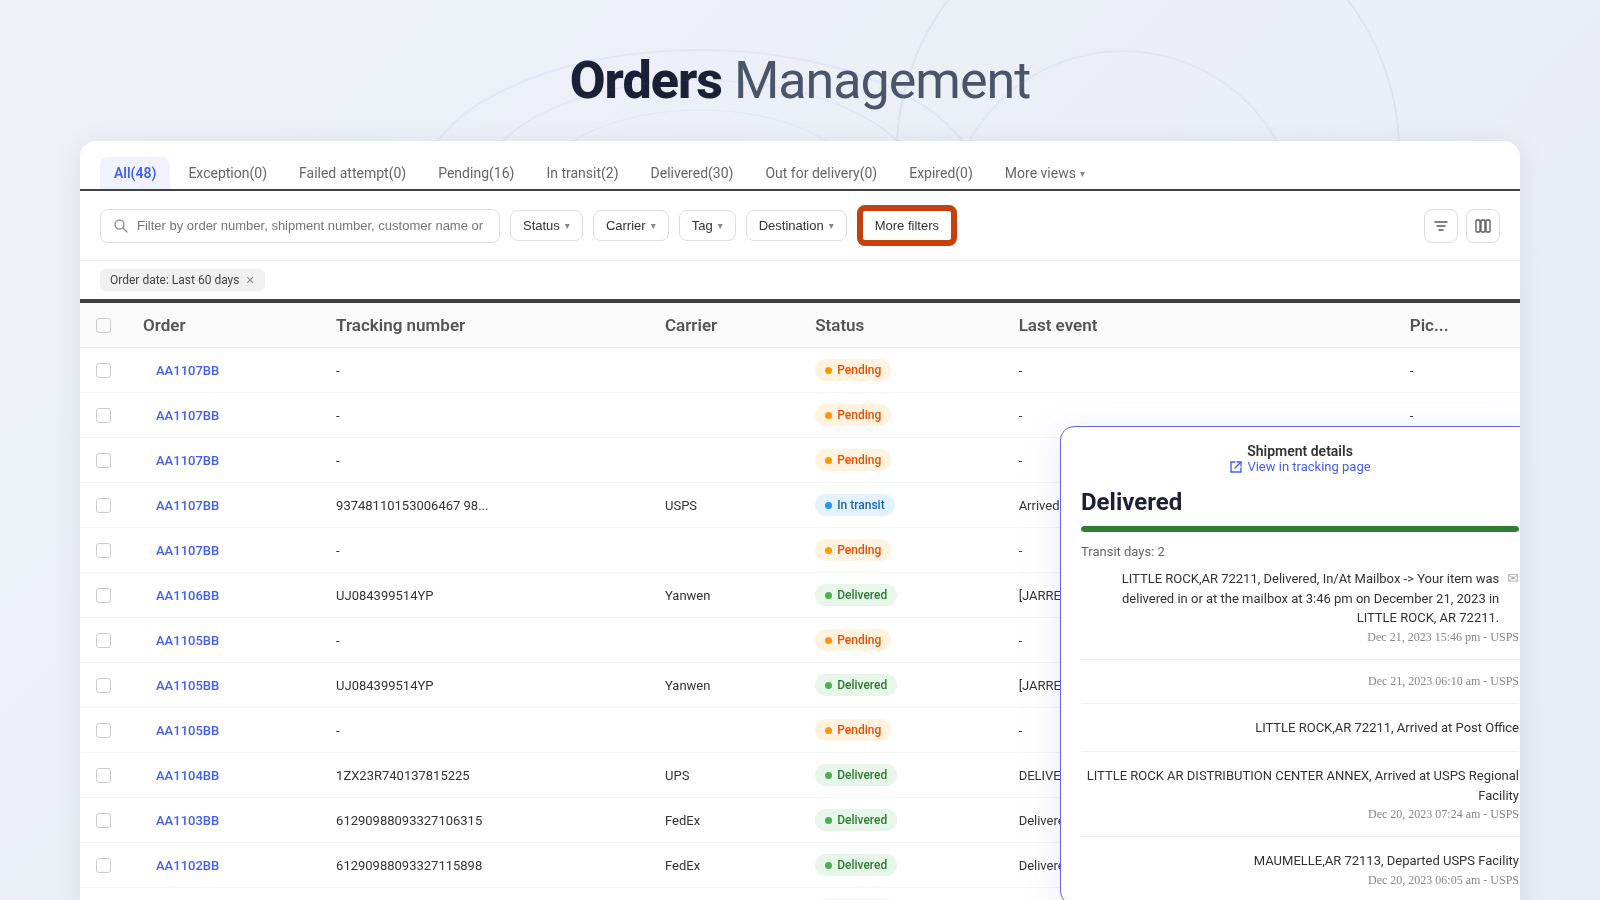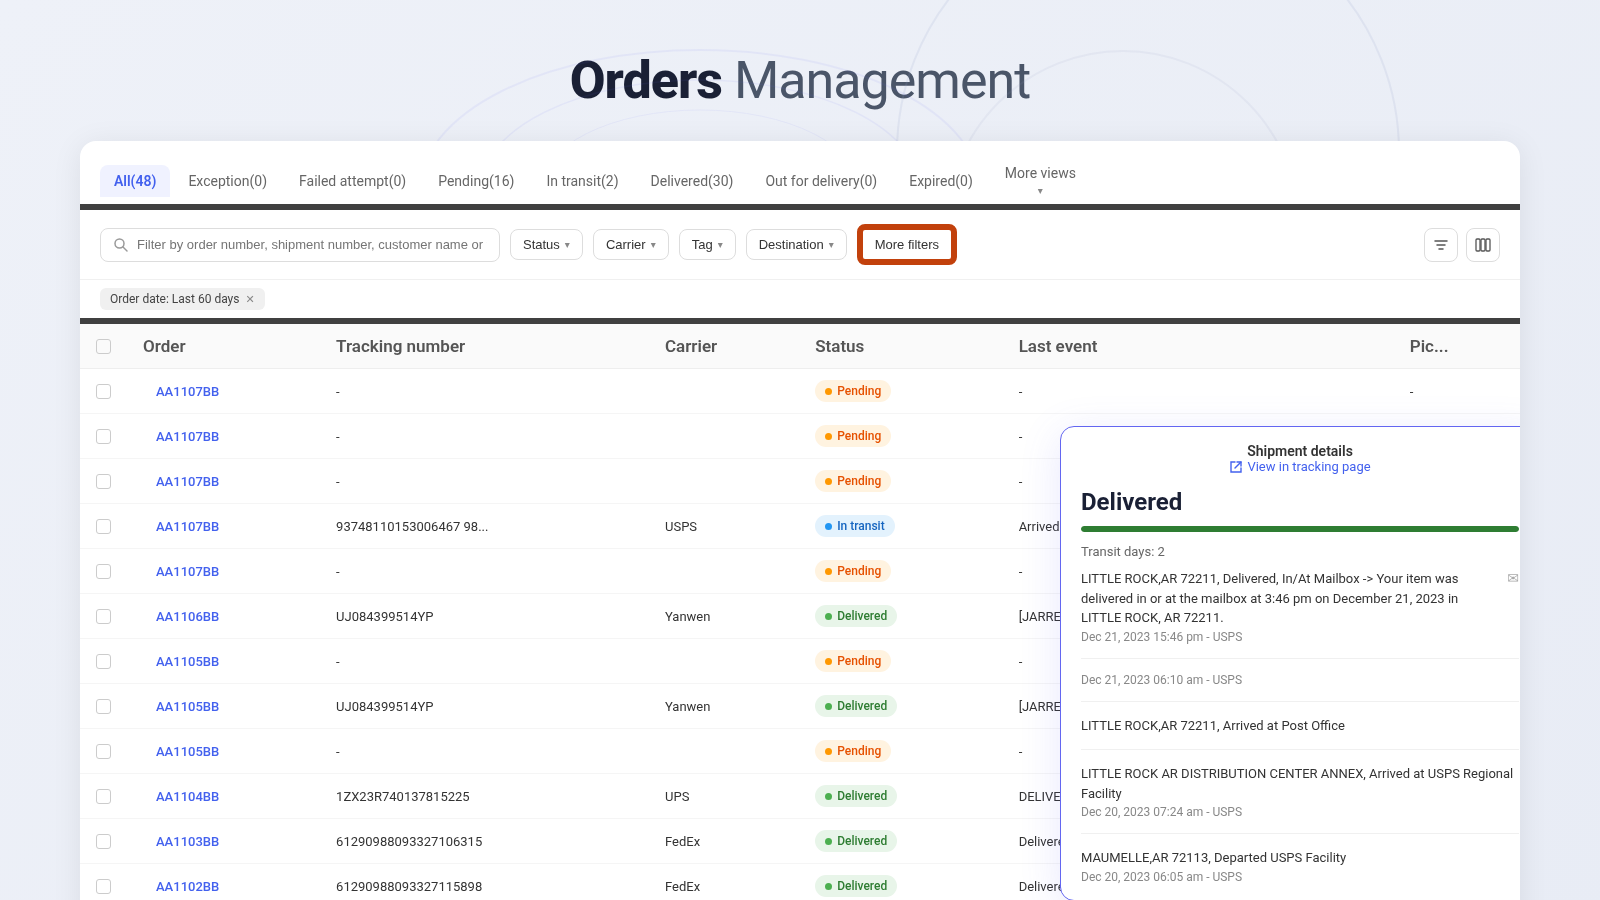--- a/index.html
+++ b/index.html
@@ -64,21 +64,21 @@
       box-shadow: 0 4px 30px rgba(0,0,0,0.08);
       overflow: hidden;
       position: relative;
     }
 
     
     .tabs-bar {
       display: flex;
       align-items: center;
       padding: 16px 20px 0;
-      border-bottom: 6px solid #404040;
+      border-bottom: 2px solid #404040;
       gap: 4px;
     }
     .tab-item {
       padding: 8px 14px;
       border-radius: 8px 8px 0 0;
       font-size: 14px;
       color: #666;
       cursor: pointer;
       white-space: nowrap;
     }
@@ -155,21 +155,21 @@
       border: 1px solid #ddd;
       border-radius: 8px;
       cursor: pointer;
       background: #fff;
       color: #555;
     }
 
     
     .tag-filter {
       padding: 8px 20px;
-      border-bottom: 6px solid #404040;
+      border-bottom: 4px solid #404040;
     }
     .date-tag {
       display: inline-flex;
       align-items: center;
       gap: 6px;
       background: #f0f0f0;
       border-radius: 6px;
       padding: 4px 10px;
       font-size: 12px;
       color: #444;
@@ -321,29 +321,31 @@
       max-height: 480px;
       overflow-y: auto;
       display: flex;
       flex-direction: column;
       gap: 14px;
     }
     .event-item {
       display: flex;
       flex-direction: column;
       gap: 2px;
+      text-align: right;
     }
     .event-description {
       font-size: 13px;
       color: #333;
       line-height: 1.5;
     }
     .event-meta {
       font-size: 12px;
       color: #888;
+      font-family: Liberation Serif, serif;
     }
     .event-item-with-icon {
       display: flex;
       align-items: flex-start;
       gap: 8px;
     }
     .event-envelope {
       color: #aaa;
       font-size: 14px;
       margin-top: 1px;
@@ -388,21 +390,21 @@
 
   <div class="tabs-bar">
     <div class="tab-item active">All(48)</div>
     <div class="tab-item">Exception(0)</div>
     <div class="tab-item">Failed attempt(0)</div>
     <div class="tab-item">Pending(16)</div>
     <div class="tab-item">In transit(2)</div>
     <div class="tab-item">Delivered(30)</div>
     <div class="tab-item">Out for delivery(0)</div>
     <div class="tab-item">Expired(0)</div>
-    <div class="tab-item" style="display:flex;align-items:center;gap:4px;flex-direction:column;">
+    <div class="tab-item" style="display:flex;align-items:center;gap:4px;">
       <span>More views</span>
       <span class="chevron-down">▾</span>
     </div>
   </div>
 
   <div class="filter-bar">
     <div class="search-box">
       <svg class="search-icon-svg" viewBox="0 0 16 16" fill="none">
         <circle cx="6.5" cy="6.5" r="4.5" stroke="#999" stroke-width="1.5"></circle>
         <line x1="10" y1="10" x2="14" y2="14" stroke="#999" stroke-width="1.5" stroke-linecap="round"></line>

